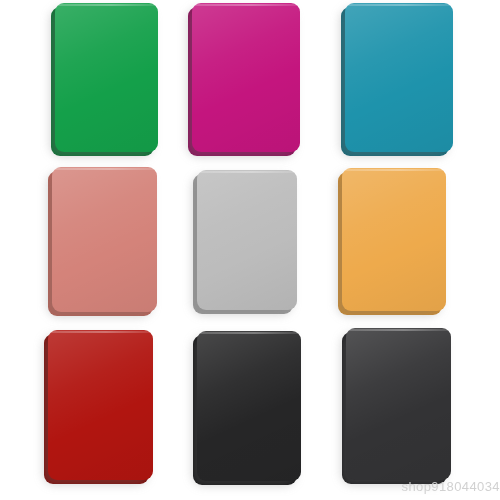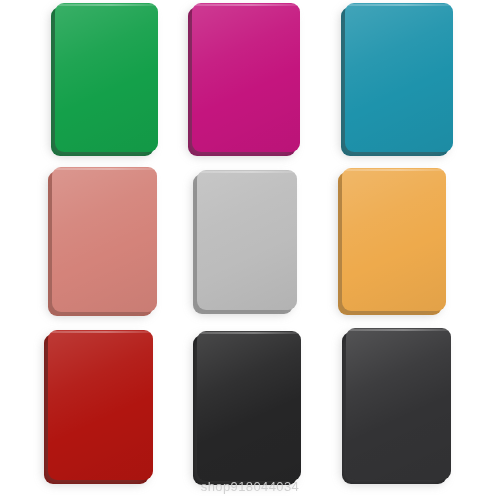--- a/index.html
+++ b/index.html
@@ -105,21 +105,21 @@
     pointer-events: none;
     z-index: 3;
   }
 
   
   .watermark {
     position: absolute;
     left: 0;
     bottom: 6px;
     width: 500px;
-    text-align: center;
+    text-align: right;
     font-family: "Liberation Sans", sans-serif;
     font-size: 13px;
     letter-spacing: 0.4px;
     color: #cfcfcf;
     opacity: 0.95;
     user-select: none;
     z-index: 40;
   }
 </style>
 </head>

